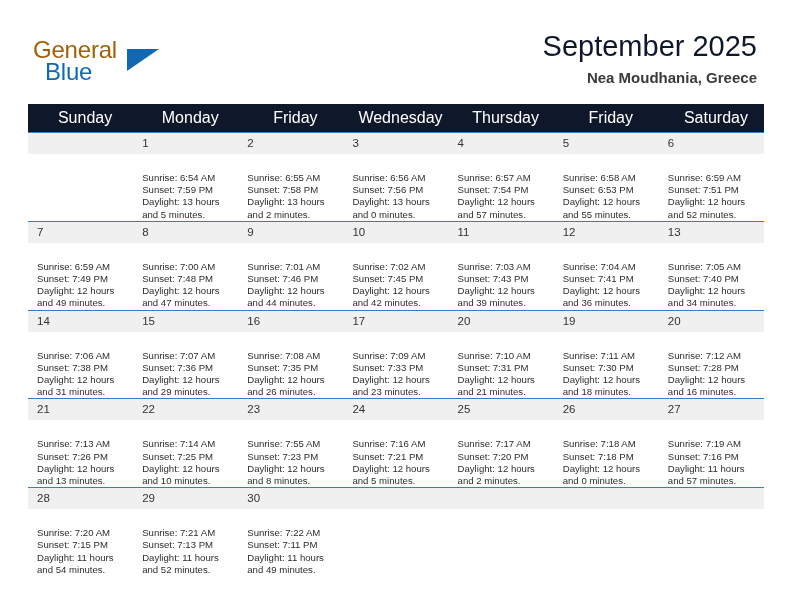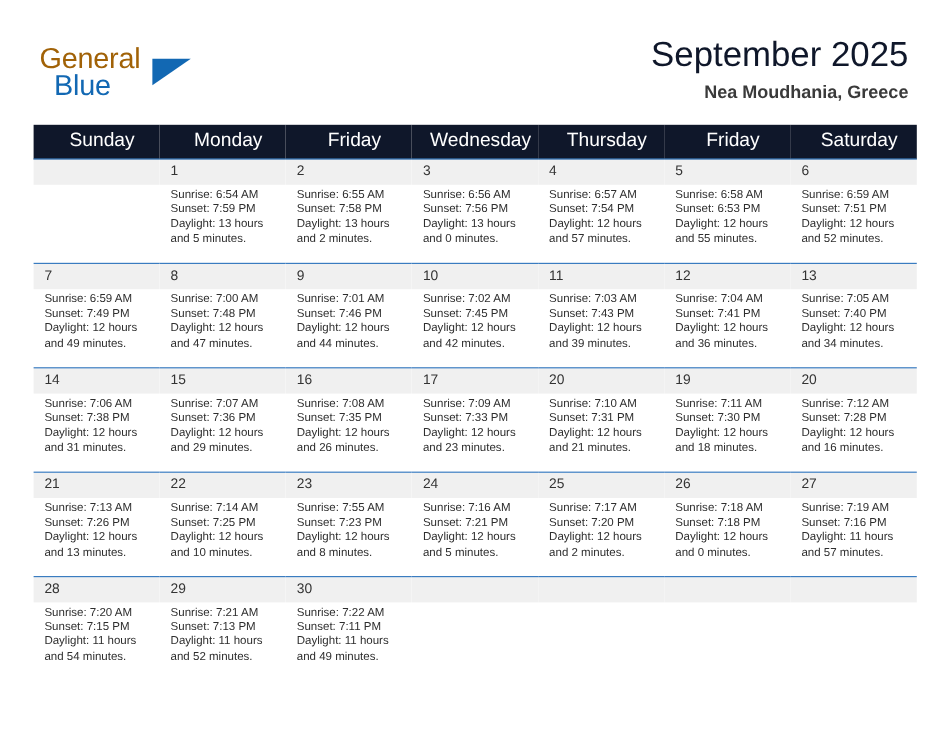--- a/index.html
+++ b/index.html
@@ -130,20 +130,21 @@
   }
   td.empty .daynum {
     background: #f0f0f0;
     color: transparent;
   }
   .detail {
     padding: 3px 6px 0 9px;
     font-size: 9.6px;
     line-height: 12.2px;
     color: #2e2e2e;
+    margin-top: 15px;
   }
   .detail div {
     white-space: nowrap;
   }
   .detail .daylight {
     white-space: normal;
   }
   td.empty .detail { visibility: hidden; }
 </style>
 </head>

